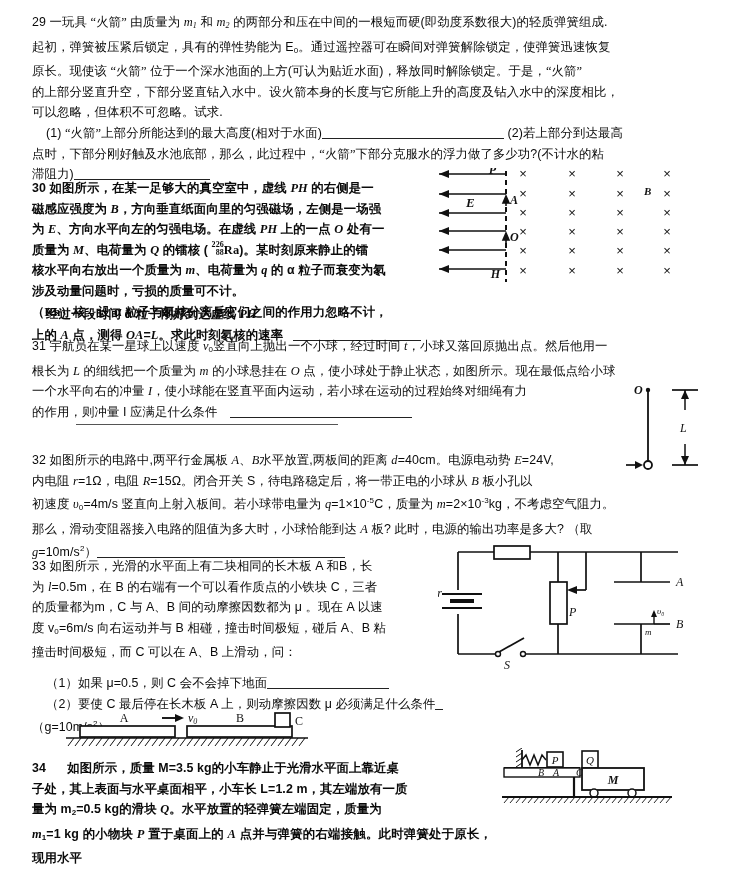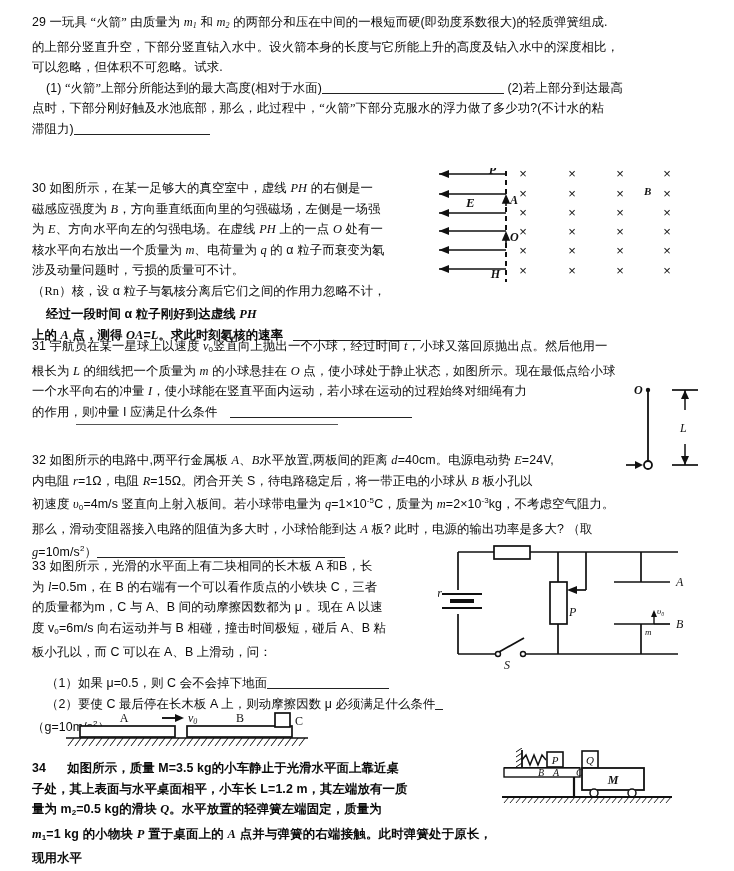--- a/index.html
+++ b/index.html
@@ -63,45 +63,54 @@
 </head>
 <body>
 
 <div class="page">
 
   <div class="block" style="left:32px; top:12px; width:672px;">
     <p class="t">
       29 一玩具 <span class="ser">“火箭”</span> 由质量为 <span class="ital">m</span><sub class="ital">1</sub> 和 <span class="ital">m</span><sub class="ital">2</sub> 的两部分和压在中间的一根短而硬(即劲度系数很大)的轻质弹簧组成.
     </p>
     <p class="t">
+      起初，弹簧被压紧后锁定，具有的弹性势能为 E<sub>0</sub>。通过遥控器可在瞬间对弹簧解除锁定，使弹簧迅速恢复
+    </p>
+    <p class="t">
+      原长。现使该 <span class="ser">“火箭”</span> 位于一个深水池面的上方(可认为贴近水面)，释放同时解除锁定。于是，<span class="ser">“火箭”</span>
+    </p>
+    <p class="t">
       的上部分竖直升空，下部分竖直钻入水中。设火箭本身的长度与它所能上升的高度及钻入水中的深度相比，
     </p>
     <p class="t">
       可以忽略，但体积不可忽略。试求.
     </p>
     <p class="t ind">
       (1) <span class="ser">“火箭”</span>上部分所能达到的最大高度(相对于水面)<span class="ul" style="width:182px;"></span> (2)若上部分到达最高
     </p>
     <p class="t">
       点时，下部分刚好触及水池底部，那么，此过程中，<span class="ser">“火箭”</span>下部分克服水的浮力做了多少功?(不计水的粘
     </p>
     <p class="t">
       滞阻力)<span class="ul" style="width:136px;"></span>
     </p>
   </div>
 
-  <div class="block" style="left:32px; top:178px; width:392px;">
+  <div class="block" style="left:32px; top:178px; width:392px;font-weight:bold;">
     <p class="t">
       30 如图所示，在某一足够大的真空室中，虚线 <span class="ital">PH</span> 的右侧是一
     </p>
     <p class="t">
       磁感应强度为 <span class="ital">B</span>，方向垂直纸面向里的匀强磁场，左侧是一场强
     </p>
     <p class="t">
       为 <span class="ital">E</span>、方向水平向左的匀强电场。在虚线 <span class="ital">PH</span> 上的一点 <span class="ital">O</span> 处有一
+    </p>
+    <p class="t">
+      质量为 <span class="ital">M</span>、电荷量为 <span class="ital">Q</span> 的镭核 (&nbsp;<span class="nucl"><i>226</i><i>88</i></span><span class="ser">Ra</span>)。某时刻原来静止的镭
     </p>
     <p class="t">
       核水平向右放出一个质量为 <span class="ital">m</span>、电荷量为 <span class="ital">q</span> 的 α 粒子而衰变为氡
     </p>
     <p class="t">
       涉及动量问题时，亏损的质量可不计。
     </p>
     <p class="t">
       （<span class="ser">Rn</span>）核，设 α 粒子与氡核分离后它们之间的作用力忽略不计，
     </p>
@@ -250,21 +259,21 @@
     <p class="t">
       为 <span class="ital">l</span>=0.5m，在 B 的右端有一个可以看作质点的小铁块 C，三者
     </p>
     <p class="t">
       的质量都为m，C 与 A、B 间的动摩擦因数都为 μ 。现在 A 以速
     </p>
     <p class="t">
       度 v<sub>0</sub>=6m/s 向右运动并与 B 相碰，撞击时间极短，碰后 A、B 粘
     </p>
     <p class="t">
-      板小孔以，而 C 可以在 A、B 上滑动，问：
+      撞击时间极短，而 C 可以在 A、B 上滑动，问：
     </p>
   </div>
 
   <div class="block" style="left:32px; top:673px; width:460px;">
     <p class="t ind">
       （1）如果 μ=0.5，则 C 会不会掉下地面<span class="ul" style="width:122px;"></span>
     </p>
     <p class="t ind" style="margin-top:0;">
       （2）要使 C 最后停在长木板 A 上，则动摩擦因数 μ 必须满足什么条件<span class="ul" style="width:8px;"></span>
     </p>

